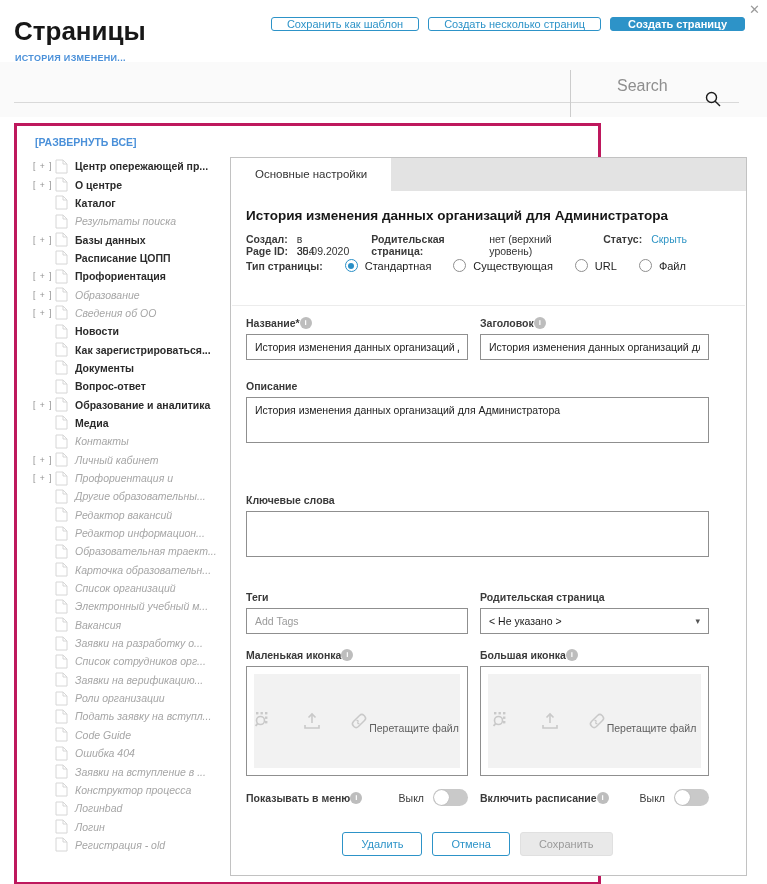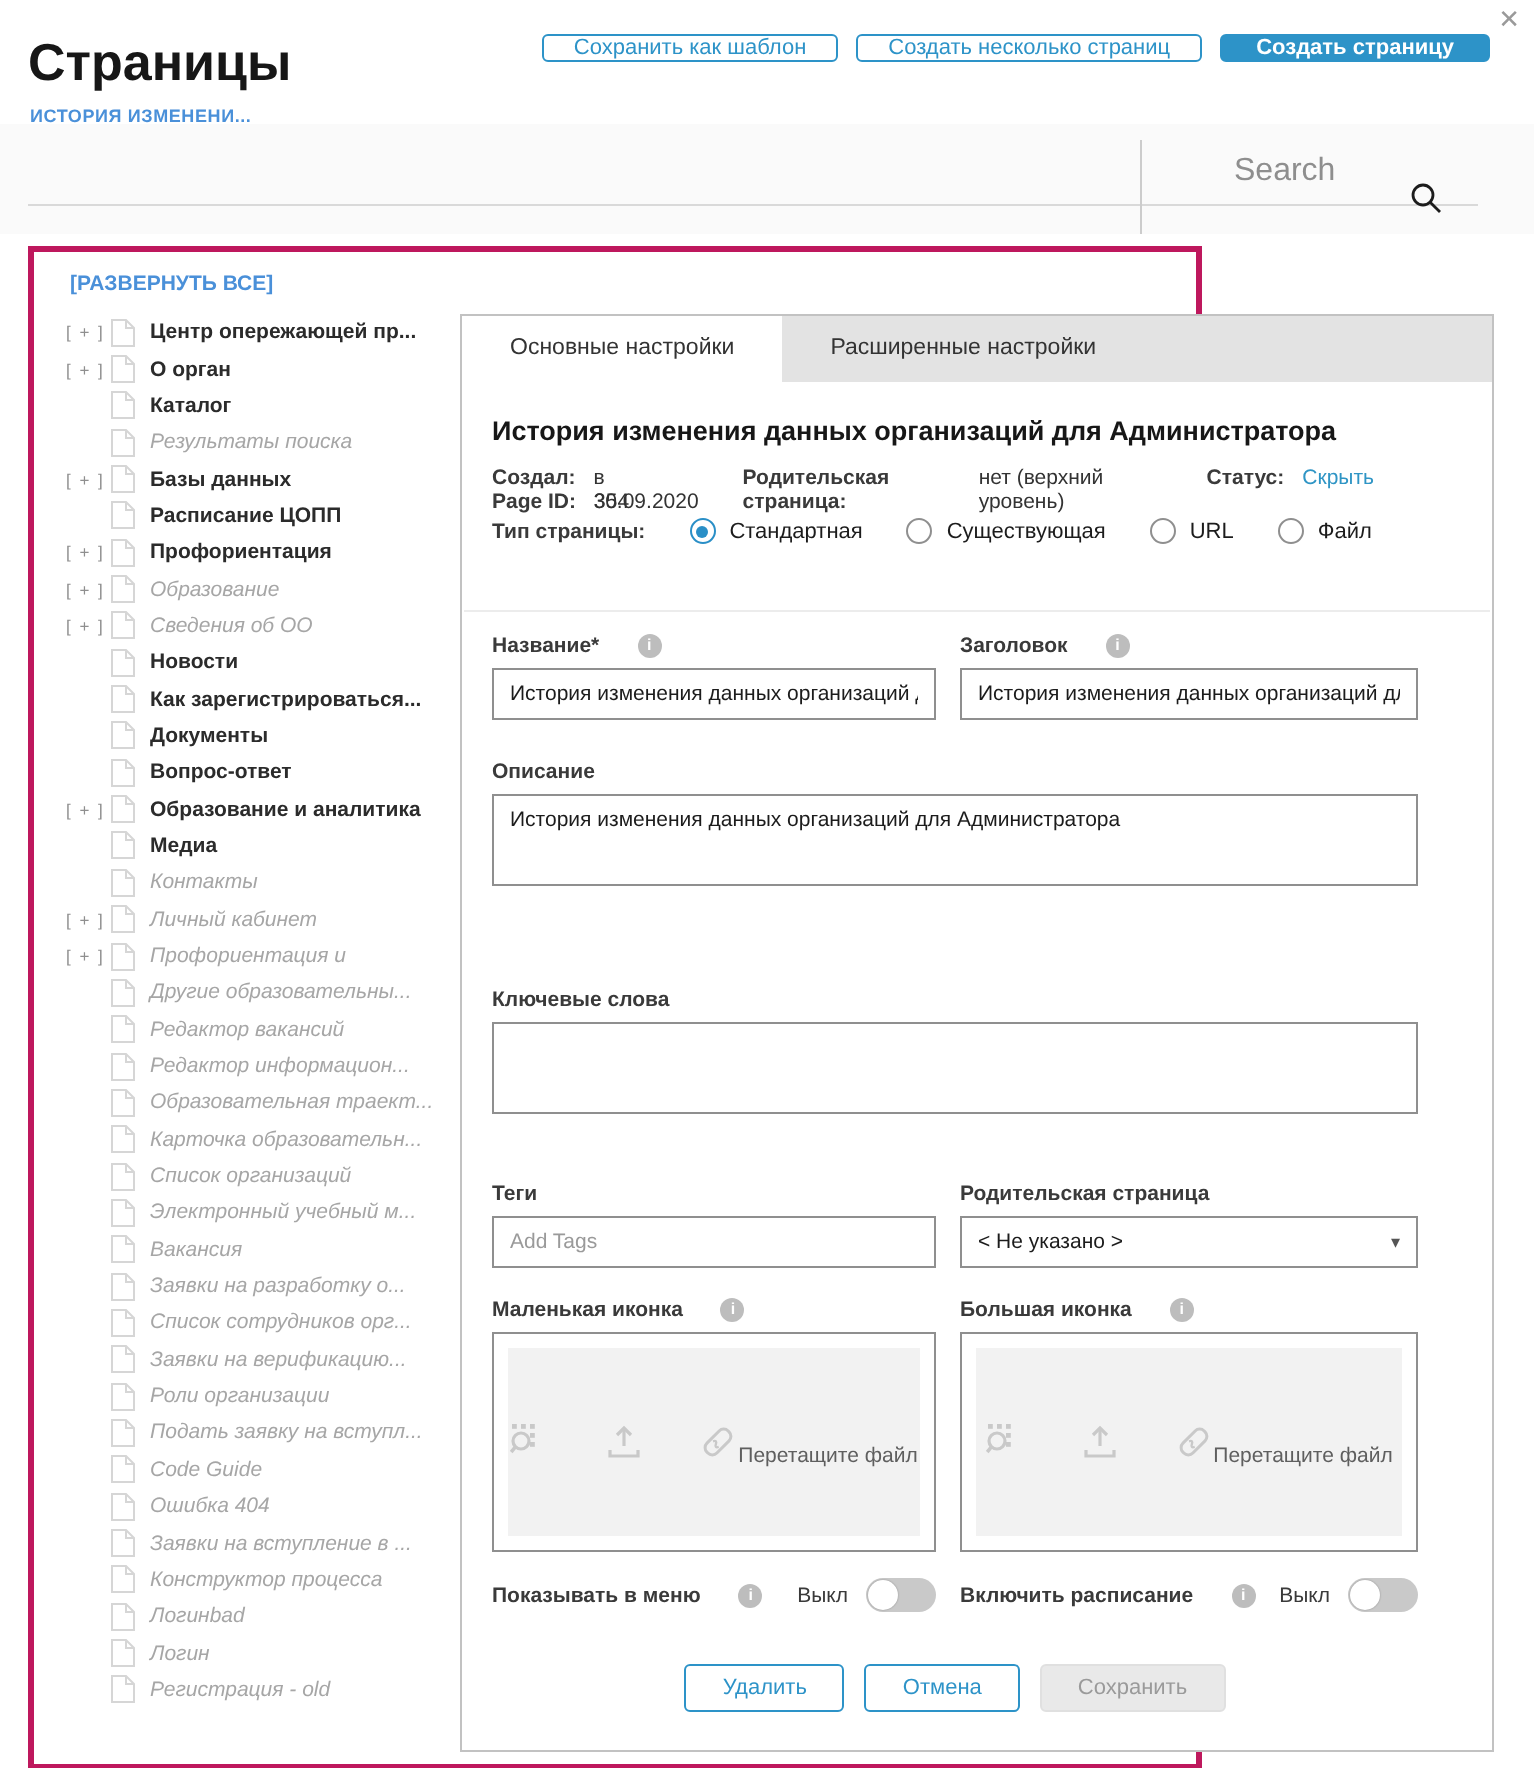--- a/index.html
+++ b/index.html
@@ -55,21 +55,21 @@
   .radio-group { display:flex; gap:22px; }
   .radio-opt { display:flex; align-items:center; gap:7px; cursor:pointer; }
   .radio { width:13px; height:13px; border:1px solid #8f8f8f; border-radius:50%; position:relative; background:#fff; }
   .radio.checked { border-color:#2a8fc7; }
   .radio.checked::after { content:""; position:absolute; left:2.5px; top:2.5px; width:6px; height:6px; border-radius:50%; background:#2a8fc7; }
   .radio-label { font-size:11px; color:#1c1c1c; }
 
   .divider { position:absolute; top:114px; left:1px; right:1px; border-bottom:1px solid #ececec; }
 
   .two-col { display:grid; grid-template-columns:222px 229px; column-gap:12px; }
-  .field-label { display:flex; align-items:center; gap:19px; font-weight:bold; color:#3a3a3a; margin-bottom:5px; height:13px; }
+  .field-label { display:flex; align-items:center; gap:0; font-weight:bold; color:#3a3a3a; margin-bottom:5px; height:13px; }
   .info-icon { width:12px; height:12px; border-radius:50%; background:#bdbdbd; color:#fff; font-size:8px; font-weight:bold; display:flex; align-items:center; justify-content:center; font-style:normal; }
   .text-input { width:100%; height:26px; border:1px solid #8f8f8f; padding:0 8px; font-size:10.5px; font-family:inherit; color:#1c1c1c; background:#fff; }
   .text-area { width:100%; height:46px; border:1px solid #8f8f8f; padding:6px 8px; font-size:10.5px; font-family:inherit; color:#1c1c1c; resize:none; background:#fff; }
   .row-fields1 { top:125px; }
   .row-desc { top:188px; }
   .row-kw { top:302px; }
   .row-tags { top:399px; }
   .select-box { width:100%; height:26px; border:1px solid #8f8f8f; padding:0 8px; display:flex; align-items:center; justify-content:space-between; cursor:pointer; background:#fff; }
   .caret { font-size:9px; color:#555; }
   .text-input::placeholder { color:#9a9a9a; }
@@ -130,21 +130,21 @@
         </svg>
         <span class="tree-label">Центр опережающей пр...</span>
       </div>
 
       <div class="tree-row">
         <span class="expander">[ + ]</span>
         <svg class="file-icon" viewBox="0 0 13 15">
           <path d="M1 1 h7 l4 4 v9 h-11 z" fill="#fff" stroke="#d6d6d6" stroke-width="1"></path>
           <path d="M8 1 v4 h4" fill="none" stroke="#d6d6d6" stroke-width="1"></path>
         </svg>
-        <span class="tree-label">О орган</span>
+        <span class="tree-label">О центре</span>
       </div>
 
       <div class="tree-row">
         <span class="expander" style="visibility: hidden;">[ + ]</span>
         <svg class="file-icon" viewBox="0 0 13 15">
           <path d="M1 1 h7 l4 4 v9 h-11 z" fill="#fff" stroke="#d6d6d6" stroke-width="1"></path>
           <path d="M8 1 v4 h4" fill="none" stroke="#d6d6d6" stroke-width="1"></path>
         </svg>
         <span class="tree-label">Каталог</span>
       </div>
@@ -467,23 +467,20 @@
     </div>
 
   <div class="content-panel" style="position:absolute; top:31px; left:213px; width:517px; height:719px;">
     <div class="tabbar">
 
         <div class="tab active">
           <span>Основные настройки</span>
         </div>
 
 
-        <div class="tab">
-          <span>Расширенные настройки</span>
-        </div>
       </div>
 
     <div class="content">
       <div class="cx form-title">История изменения данных организаций для Администратора</div>
 
       <div class="cx meta-row r1">
         <span class="meta-label">Создал:</span>
         <span class="meta-value">в 30.09.2020</span>
         <span class="meta-label">Родительская страница:</span>
         <span class="meta-value">нет (верхний уровень)</span>

